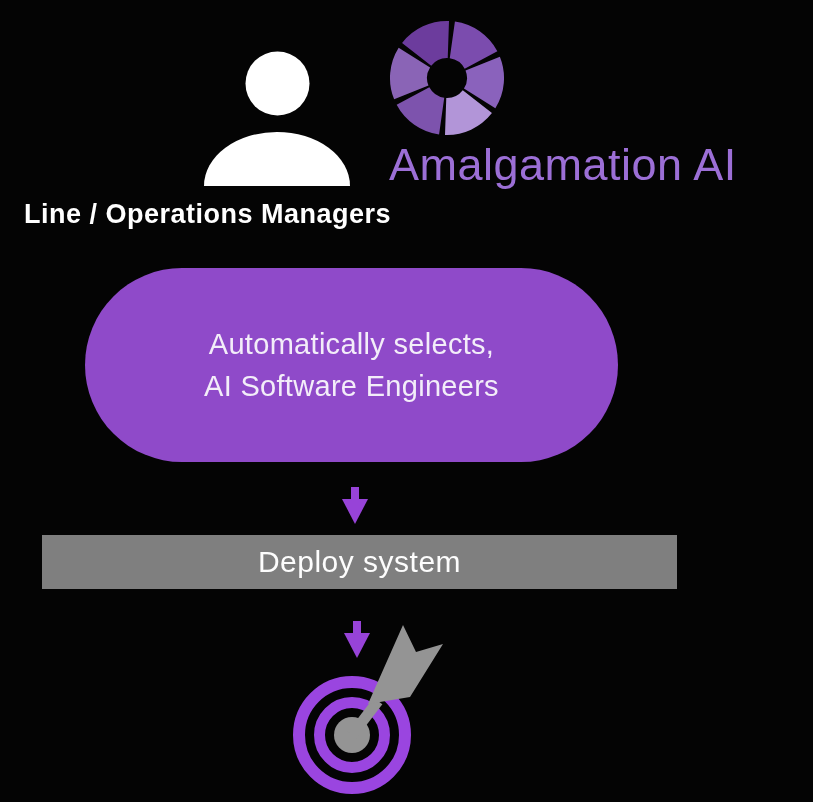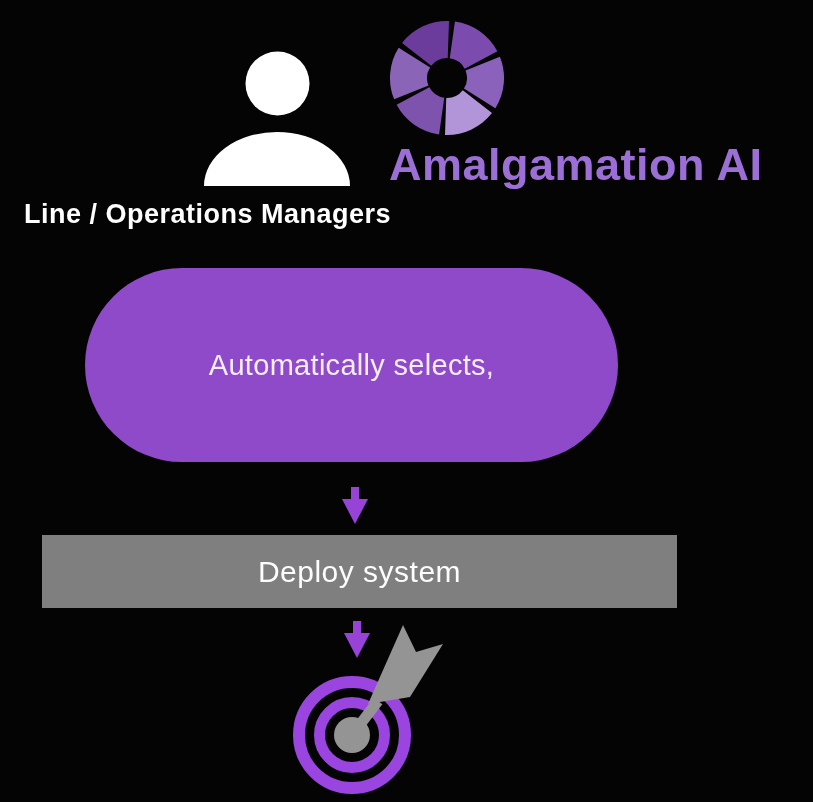--- a/index.html
+++ b/index.html
@@ -11,35 +11,35 @@
     font-family:"Liberation Sans", sans-serif;
   }
   .abs{position:absolute;}
   .persona-label{
     left:24px;top:199px;
     font-size:27px;font-weight:700;color:#ffffff;
     letter-spacing:0.5px;white-space:nowrap;
   }
   .brand-name{
     left:389px;top:139px;
-    font-size:45px;font-weight:700;color:#9c6fd6;
+    font-size:45px;font-weight:400;color:#9c6fd6;
     letter-spacing:0.5px;white-space:nowrap;
   }
   .bubble{
     left:85px;top:268px;width:533px;height:194px;
     background:#8f4ac9;border-radius:97px;
     display:flex;flex-direction:column;align-items:center;justify-content:center;
     text-align:center;
   }
   .bubble .line{
     color:#f3edf9;font-size:29px;line-height:42px;font-weight:400;
     letter-spacing:0.3px;white-space:nowrap;
   }
   .deploy-bar{
-    left:42px;top:535px;width:635px;height:73px;
+    left:42px;top:535px;width:635px;height:54px;
     background:#7f7f7f;
     display:flex;align-items:center;justify-content:center;
   }
   .deploy-bar .label{
     color:#fdfdfd;font-size:30px;font-weight:400;letter-spacing:0.5px;white-space:nowrap;
   }
   svg{display:block;}
 </style>
 </head>
 <body>
@@ -61,20 +61,21 @@
       <path transform="rotate(185)" fill="#8a64b6" d="M 17.8 -9.1 L 50.8 -25.9 A 57 57 0 0 1 50.8 25.9 L 17.8 9.1 A 20 20 0 0 0 17.8 -9.1 Z"></path>
     </g>
   </svg>
 
   <div class="abs brand-name">Amalgamation AI</div>
 
   <div class="abs persona-label">Line / Operations Managers</div>
 
   <div class="abs bubble">
     <div class="line">Automatically selects,</div>
+    <div class="line">AI Software Engineers</div>
   </div>
 
   <svg class="abs" style="left:338px;top:487px;" width="34" height="37" viewBox="0 0 34 37">
     <rect x="13" y="0" width="8" height="15" fill="#9743d8"></rect>
     <polygon points="4,12 30,12 17,37" fill="#9743d8"></polygon>
   </svg>
 
   <div class="abs deploy-bar">
     <div class="label">Deploy system</div>
   </div>

